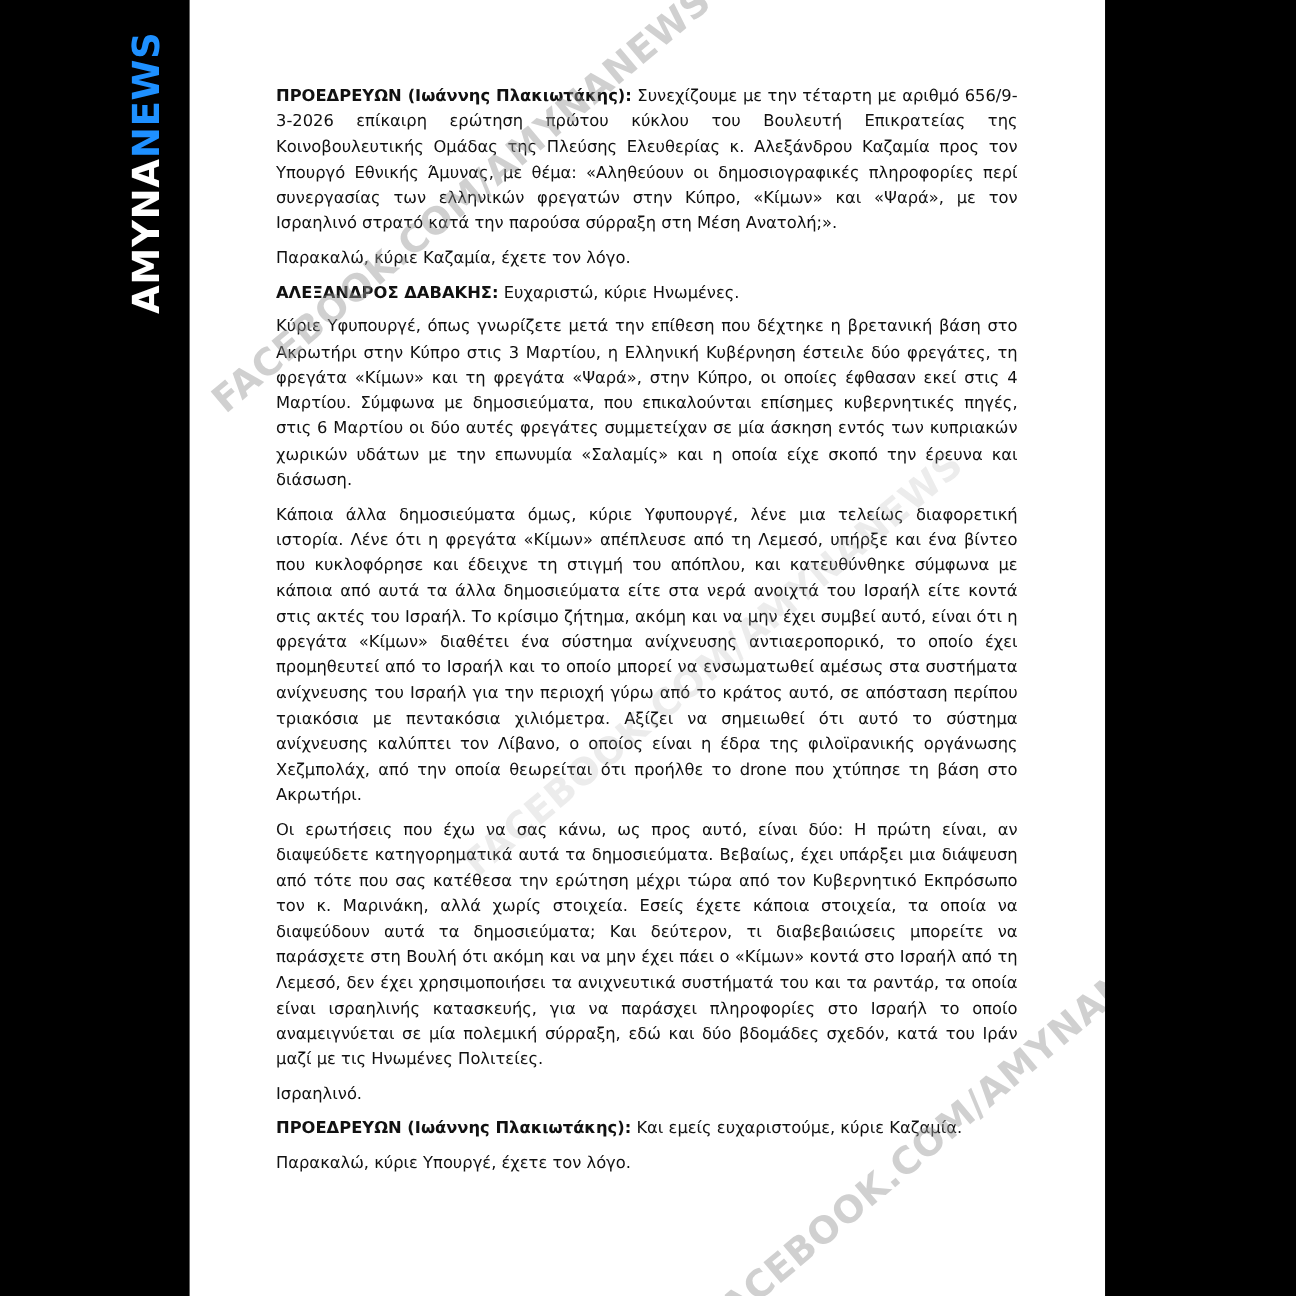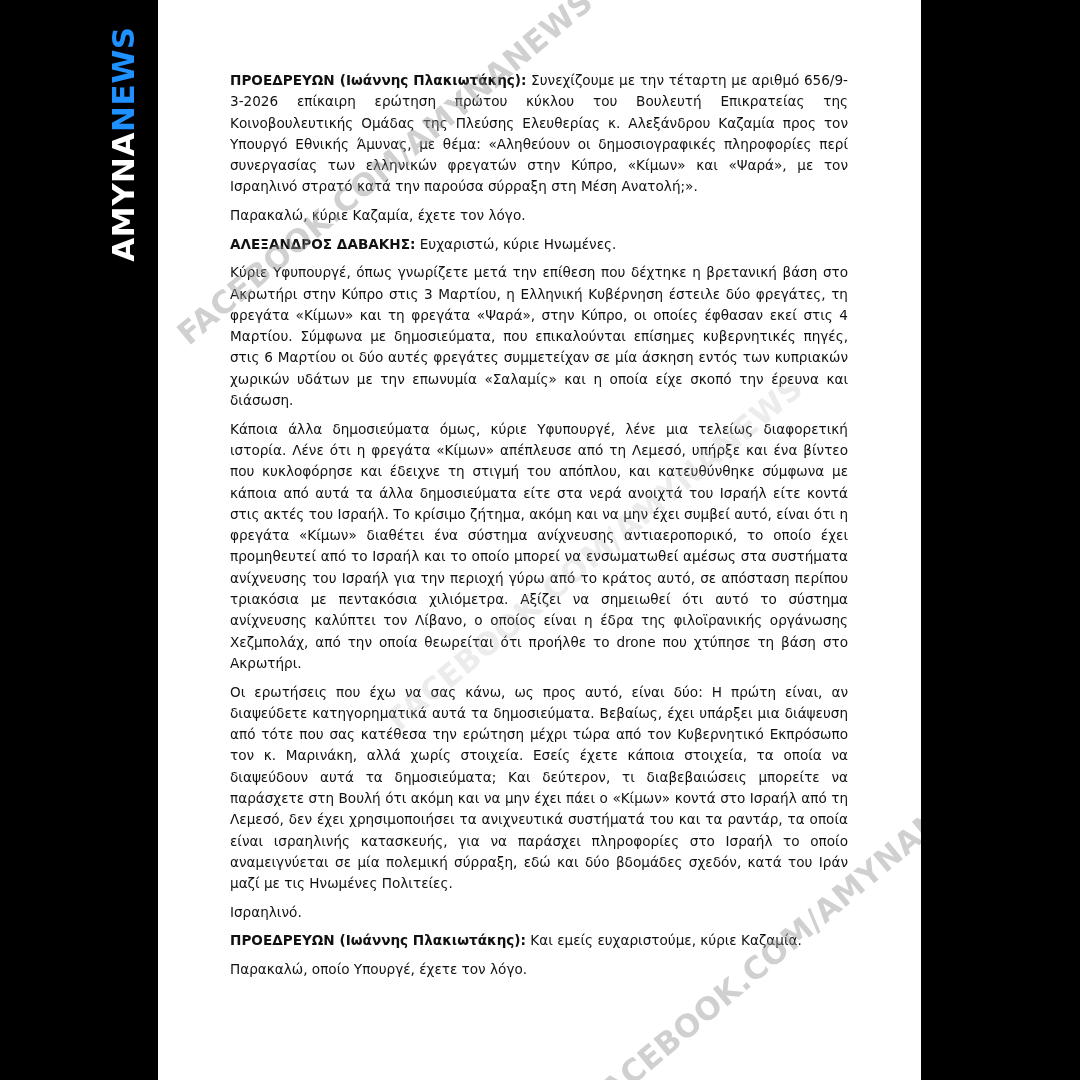--- a/index.html
+++ b/index.html
@@ -96,21 +96,21 @@
 <div class="page">
   <div class="text-body">
     <p><span class="speaker">ΠΡΟΕΔΡΕΥΩΝ (Ιωάννης Πλακιωτάκης):</span><span> Συνεχίζουμε με την τέταρτη με αριθμό 656/9-3-2026 επίκαιρη ερώτηση πρώτου κύκλου του Βουλευτή Επικρατείας της Κοινοβουλευτικής Ομάδας της Πλεύσης Ελευθερίας κ. Αλεξάνδρου Καζαμία προς τον Υπουργό Εθνικής Άμυνας, με θέμα: «Αληθεύουν οι δημοσιογραφικές πληροφορίες περί συνεργασίας των ελληνικών φρεγατών στην Κύπρο, «Κίμων» και «Ψαρά», με τον Ισραηλινό στρατό κατά την παρούσα σύρραξη στη Μέση Ανατολή;».</span></p>
     <p><span class="speaker"></span><span>Παρακαλώ, κύριε Καζαμία, έχετε τον λόγο.</span></p>
     <p><span class="speaker">ΑΛΕΞΑΝΔΡΟΣ ΔΑΒΑΚΗΣ:</span><span> Ευχαριστώ, κύριε Ηνωμένες.</span></p>
     <p><span class="speaker"></span><span>Κύριε Υφυπουργέ, όπως γνωρίζετε μετά την επίθεση που δέχτηκε η βρετανική βάση στο Ακρωτήρι στην Κύπρο στις 3 Μαρτίου, η Ελληνική Κυβέρνηση έστειλε δύο φρεγάτες, τη φρεγάτα «Κίμων» και τη φρεγάτα «Ψαρά», στην Κύπρο, οι οποίες έφθασαν εκεί στις 4 Μαρτίου. Σύμφωνα με δημοσιεύματα, που επικαλούνται επίσημες κυβερνητικές πηγές, στις 6 Μαρτίου οι δύο αυτές φρεγάτες συμμετείχαν σε μία άσκηση εντός των κυπριακών χωρικών υδάτων με την επωνυμία «Σαλαμίς» και η οποία είχε σκοπό την έρευνα και διάσωση.</span></p>
     <p><span class="speaker"></span><span>Κάποια άλλα δημοσιεύματα όμως, κύριε Υφυπουργέ, λένε μια τελείως διαφορετική ιστορία. Λένε ότι η φρεγάτα «Κίμων» απέπλευσε από τη Λεμεσό, υπήρξε και ένα βίντεο που κυκλοφόρησε και έδειχνε τη στιγμή του απόπλου, και κατευθύνθηκε σύμφωνα με κάποια από αυτά τα άλλα δημοσιεύματα είτε στα νερά ανοιχτά του Ισραήλ είτε κοντά στις ακτές του Ισραήλ. Το κρίσιμο ζήτημα, ακόμη και να μην έχει συμβεί αυτό, είναι ότι η φρεγάτα «Κίμων» διαθέτει ένα σύστημα ανίχνευσης αντιαεροπορικό, το οποίο έχει προμηθευτεί από το Ισραήλ και το οποίο μπορεί να ενσωματωθεί αμέσως στα συστήματα ανίχνευσης του Ισραήλ για την περιοχή γύρω από το κράτος αυτό, σε απόσταση περίπου τριακόσια με πεντακόσια χιλιόμετρα. Αξίζει να σημειωθεί ότι αυτό το σύστημα ανίχνευσης καλύπτει τον Λίβανο, ο οποίος είναι η έδρα της φιλοϊρανικής οργάνωσης Χεζμπολάχ, από την οποία θεωρείται ότι προήλθε το drone που χτύπησε τη βάση στο Ακρωτήρι.</span></p>
     <p><span class="speaker"></span><span>Οι ερωτήσεις που έχω να σας κάνω, ως προς αυτό, είναι δύο: Η πρώτη είναι,  αν διαψεύδετε κατηγορηματικά αυτά τα δημοσιεύματα. Βεβαίως, έχει υπάρξει μια διάψευση από τότε που σας κατέθεσα την ερώτηση μέχρι τώρα από τον Κυβερνητικό Εκπρόσωπο τον κ. Μαρινάκη, αλλά χωρίς στοιχεία. Εσείς έχετε κάποια στοιχεία, τα οποία να διαψεύδουν αυτά τα δημοσιεύματα; Και δεύτερον, τι διαβεβαιώσεις μπορείτε να παράσχετε στη Βουλή ότι ακόμη και να μην έχει πάει ο «Κίμων» κοντά στο Ισραήλ από τη Λεμεσό, δεν έχει χρησιμοποιήσει τα ανιχνευτικά συστήματά του και τα ραντάρ, τα οποία είναι ισραηλινής κατασκευής, για να παράσχει πληροφορίες στο Ισραήλ το οποίο αναμειγνύεται σε μία πολεμική σύρραξη, εδώ και δύο βδομάδες σχεδόν, κατά του Ιράν μαζί με τις Ηνωμένες Πολιτείες.</span></p>
     <p><span class="speaker"></span><span>Ισραηλινό.</span></p>
     <p><span class="speaker">ΠΡΟΕΔΡΕΥΩΝ (Ιωάννης Πλακιωτάκης):</span><span> Και εμείς ευχαριστούμε, κύριε Καζαμία.</span></p>
-    <p><span class="speaker"></span><span>Παρακαλώ, οποίο Υπουργέ, έχετε τον λόγο.</span></p>
+    <p><span class="speaker"></span><span>Παρακαλώ, κύριε Υπουργέ, έχετε τον λόγο.</span></p>
   </div>
 
   <div class="watermark wm1">FACEBOOK.COM/AMYNANEWS</div>
   <div class="watermark wm2">FACEBOOK.COM/AMYNANEWS</div>
   <div class="watermark wm3">FACEBOOK.COM/AMYNANEWS</div>
 </div>
 
 <div class="right-strip"></div>
 
 </body></html>

